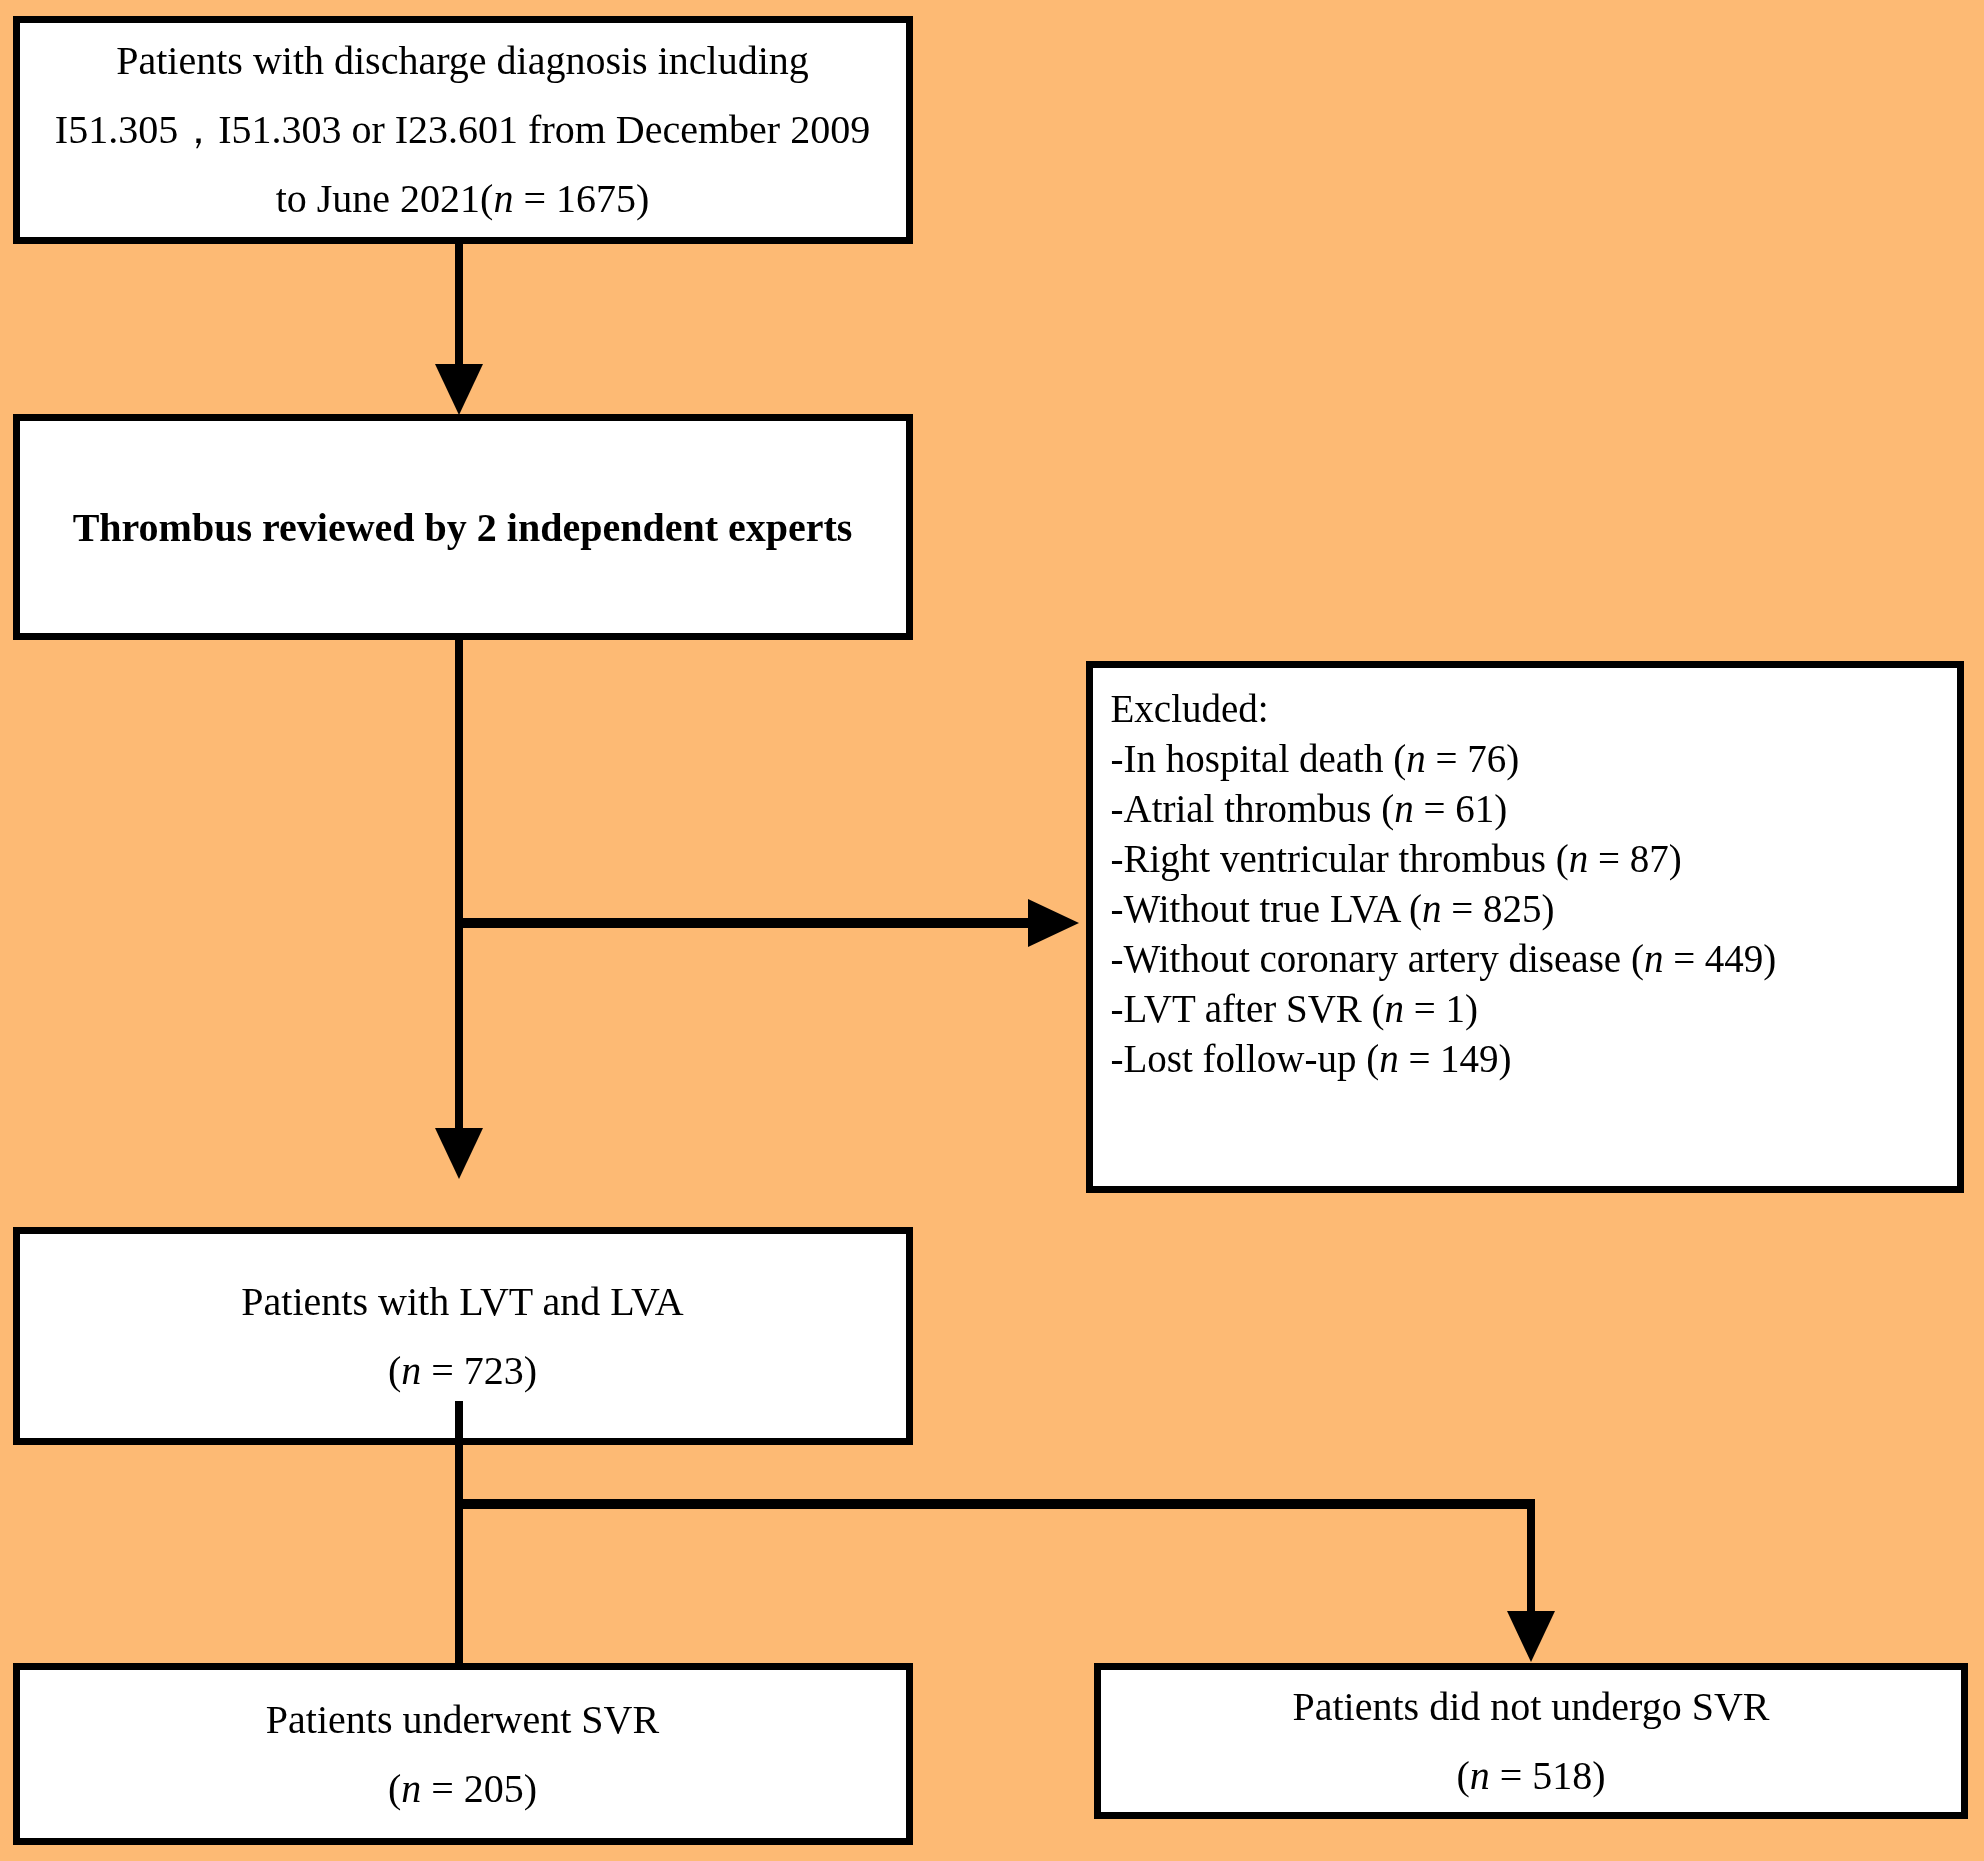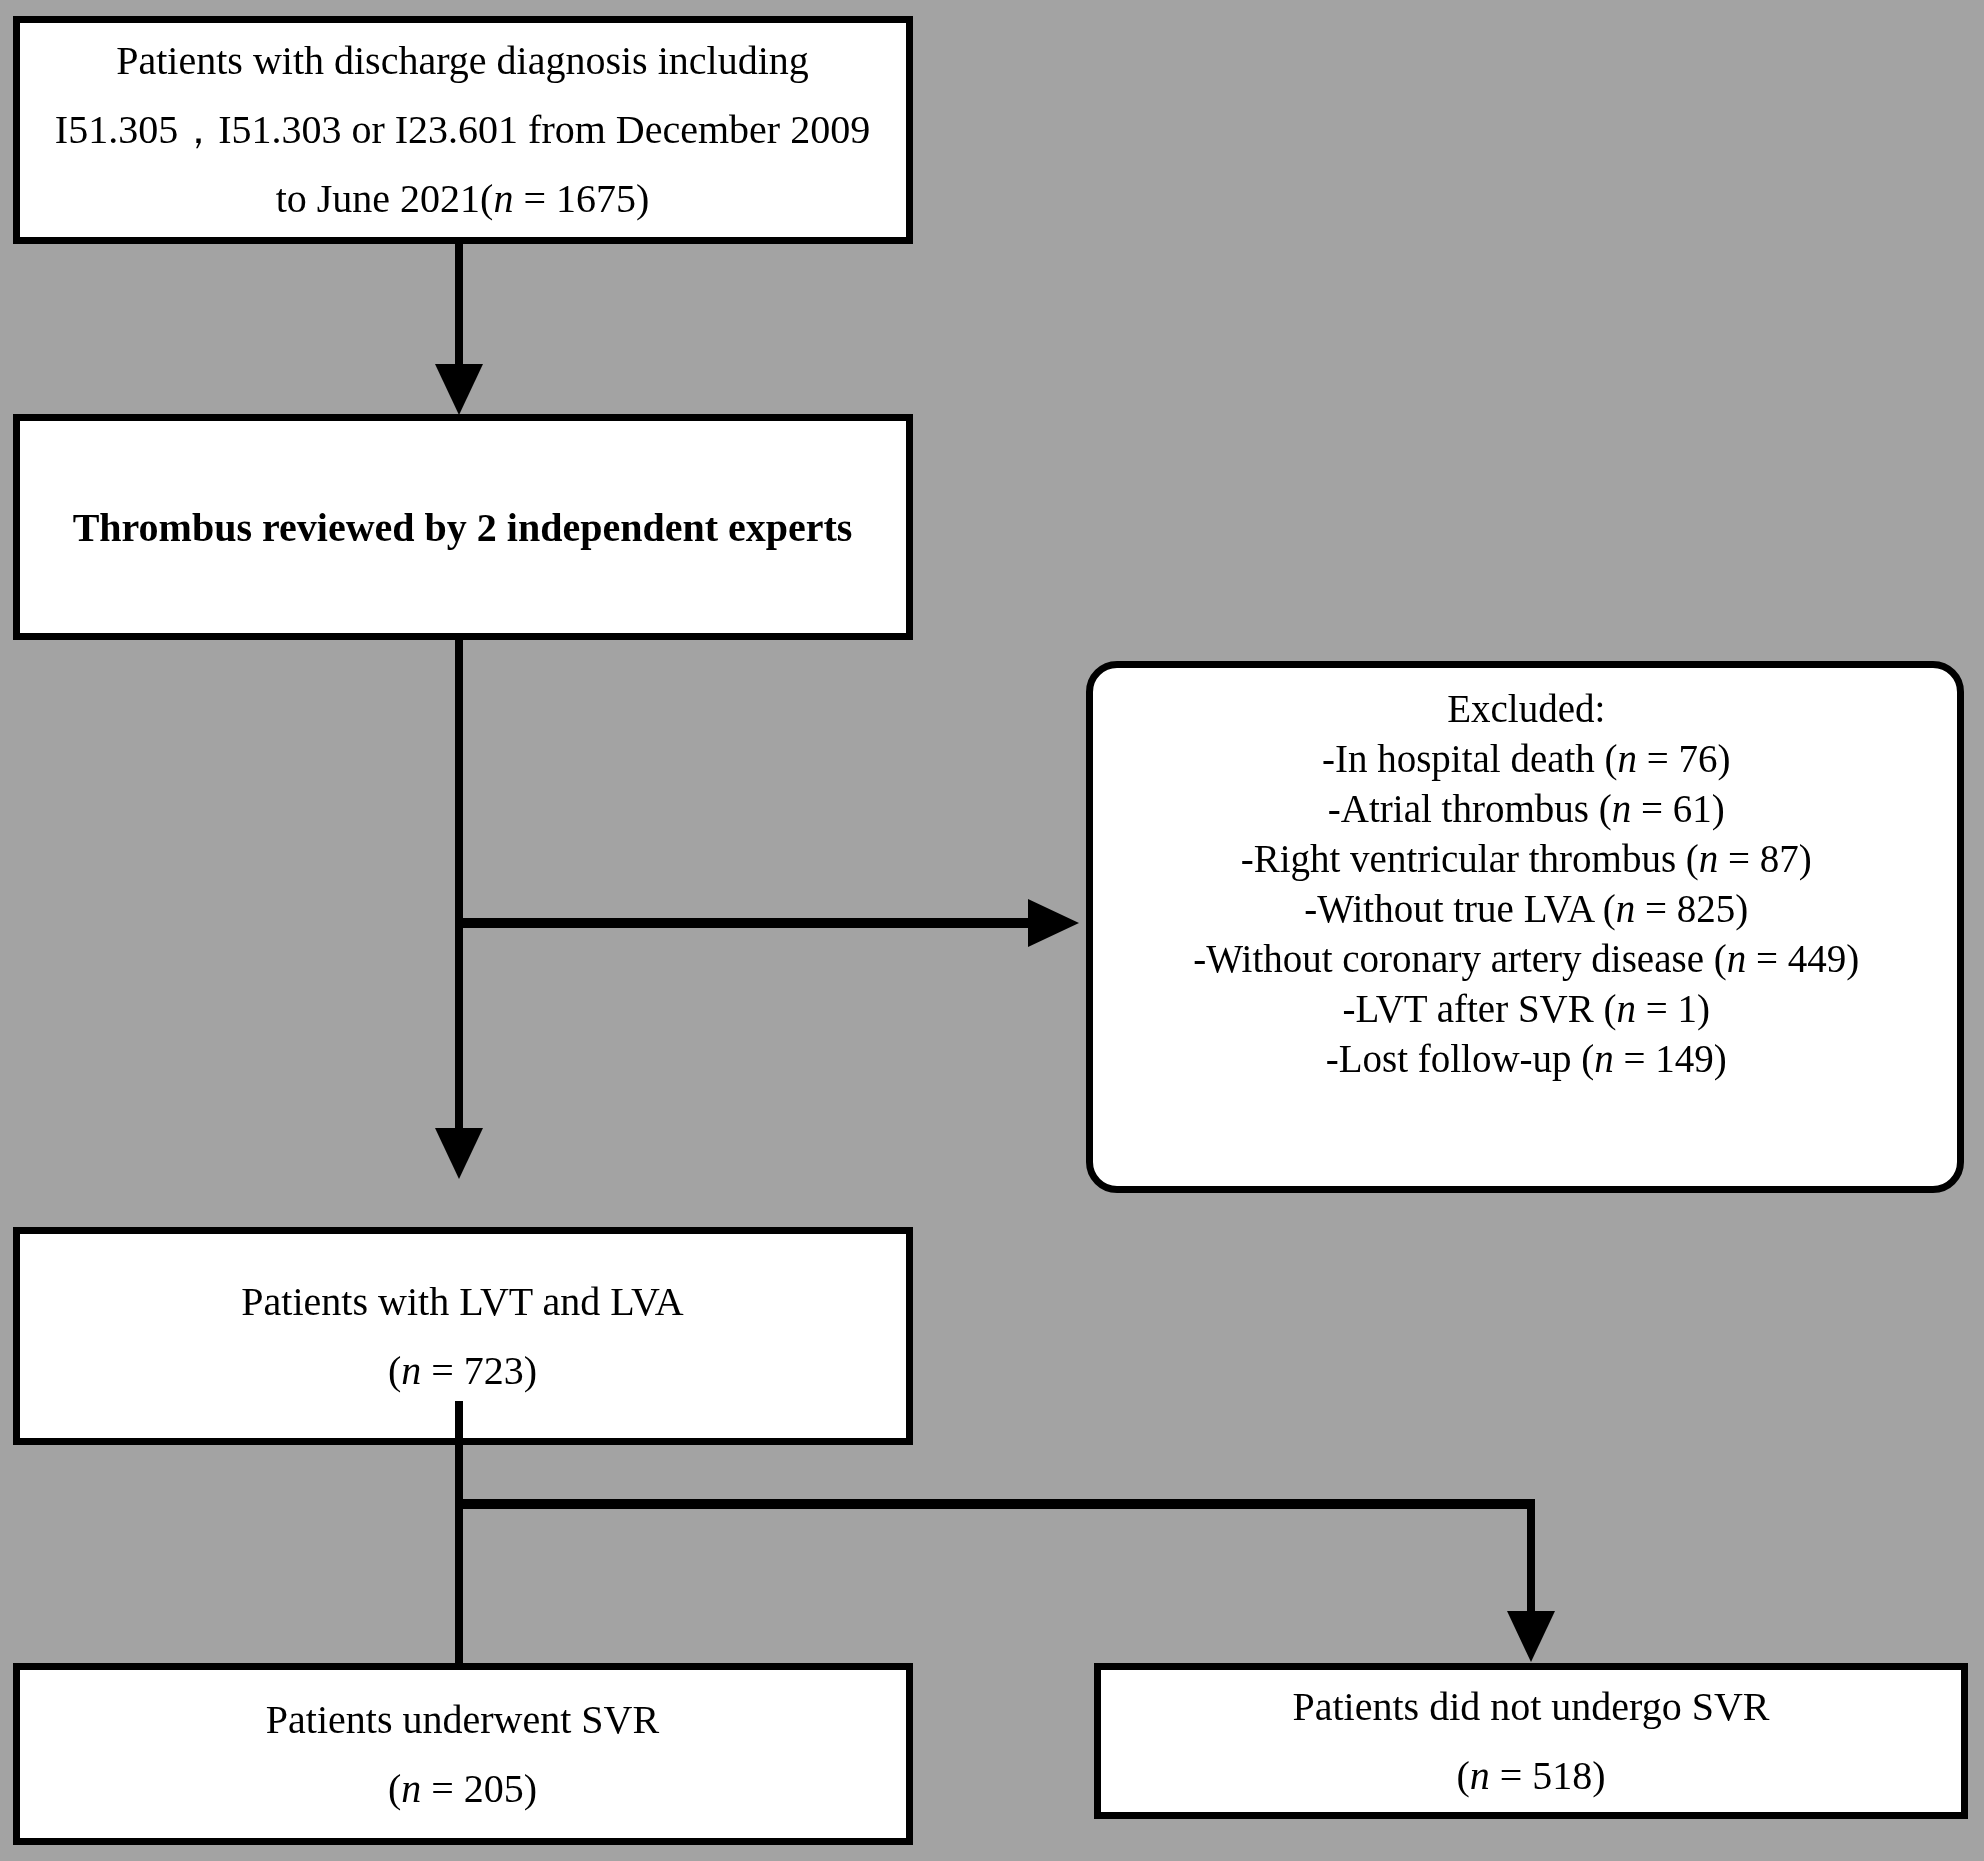--- a/index.html
+++ b/index.html
@@ -4,46 +4,45 @@
 <style>
   html, body {
     margin: 0;
     padding: 0;
     background: #ffffff;
   }
   #canvas {
     position: relative;
     width: 1985px;
     height: 1861px;
-    background: #a3a3a3;
+    background: #fdba74;
     font-family: "Liberation Serif", "DejaVu Serif", serif;
     color: #000000;
   }
   .box {
     position: absolute;
     box-sizing: border-box;
     background: #ffffff;
     border: 7.5px solid #000000;
     display: flex;
     flex-direction: column;
     justify-content: center;
     align-items: center;
     text-align: center;
     font-size: 40px;
     line-height: 69px;
   }
   .box .bline { white-space: nowrap; }
   .box-excluded {
     justify-content: flex-start;
-    align-items: center;
+    align-items: flex-start;
     text-align: left;
     padding: 16px 15px 6.2px 17.5px;
     font-size: 39px;
     line-height: 50px;
-    border-radius: 31px;
   }
   .connector {
     position: absolute;
     background: #000000;
   }
   .arrow-down {
     position: absolute;
     width: 0;
     height: 0;
     border-left: 24px solid transparent;

